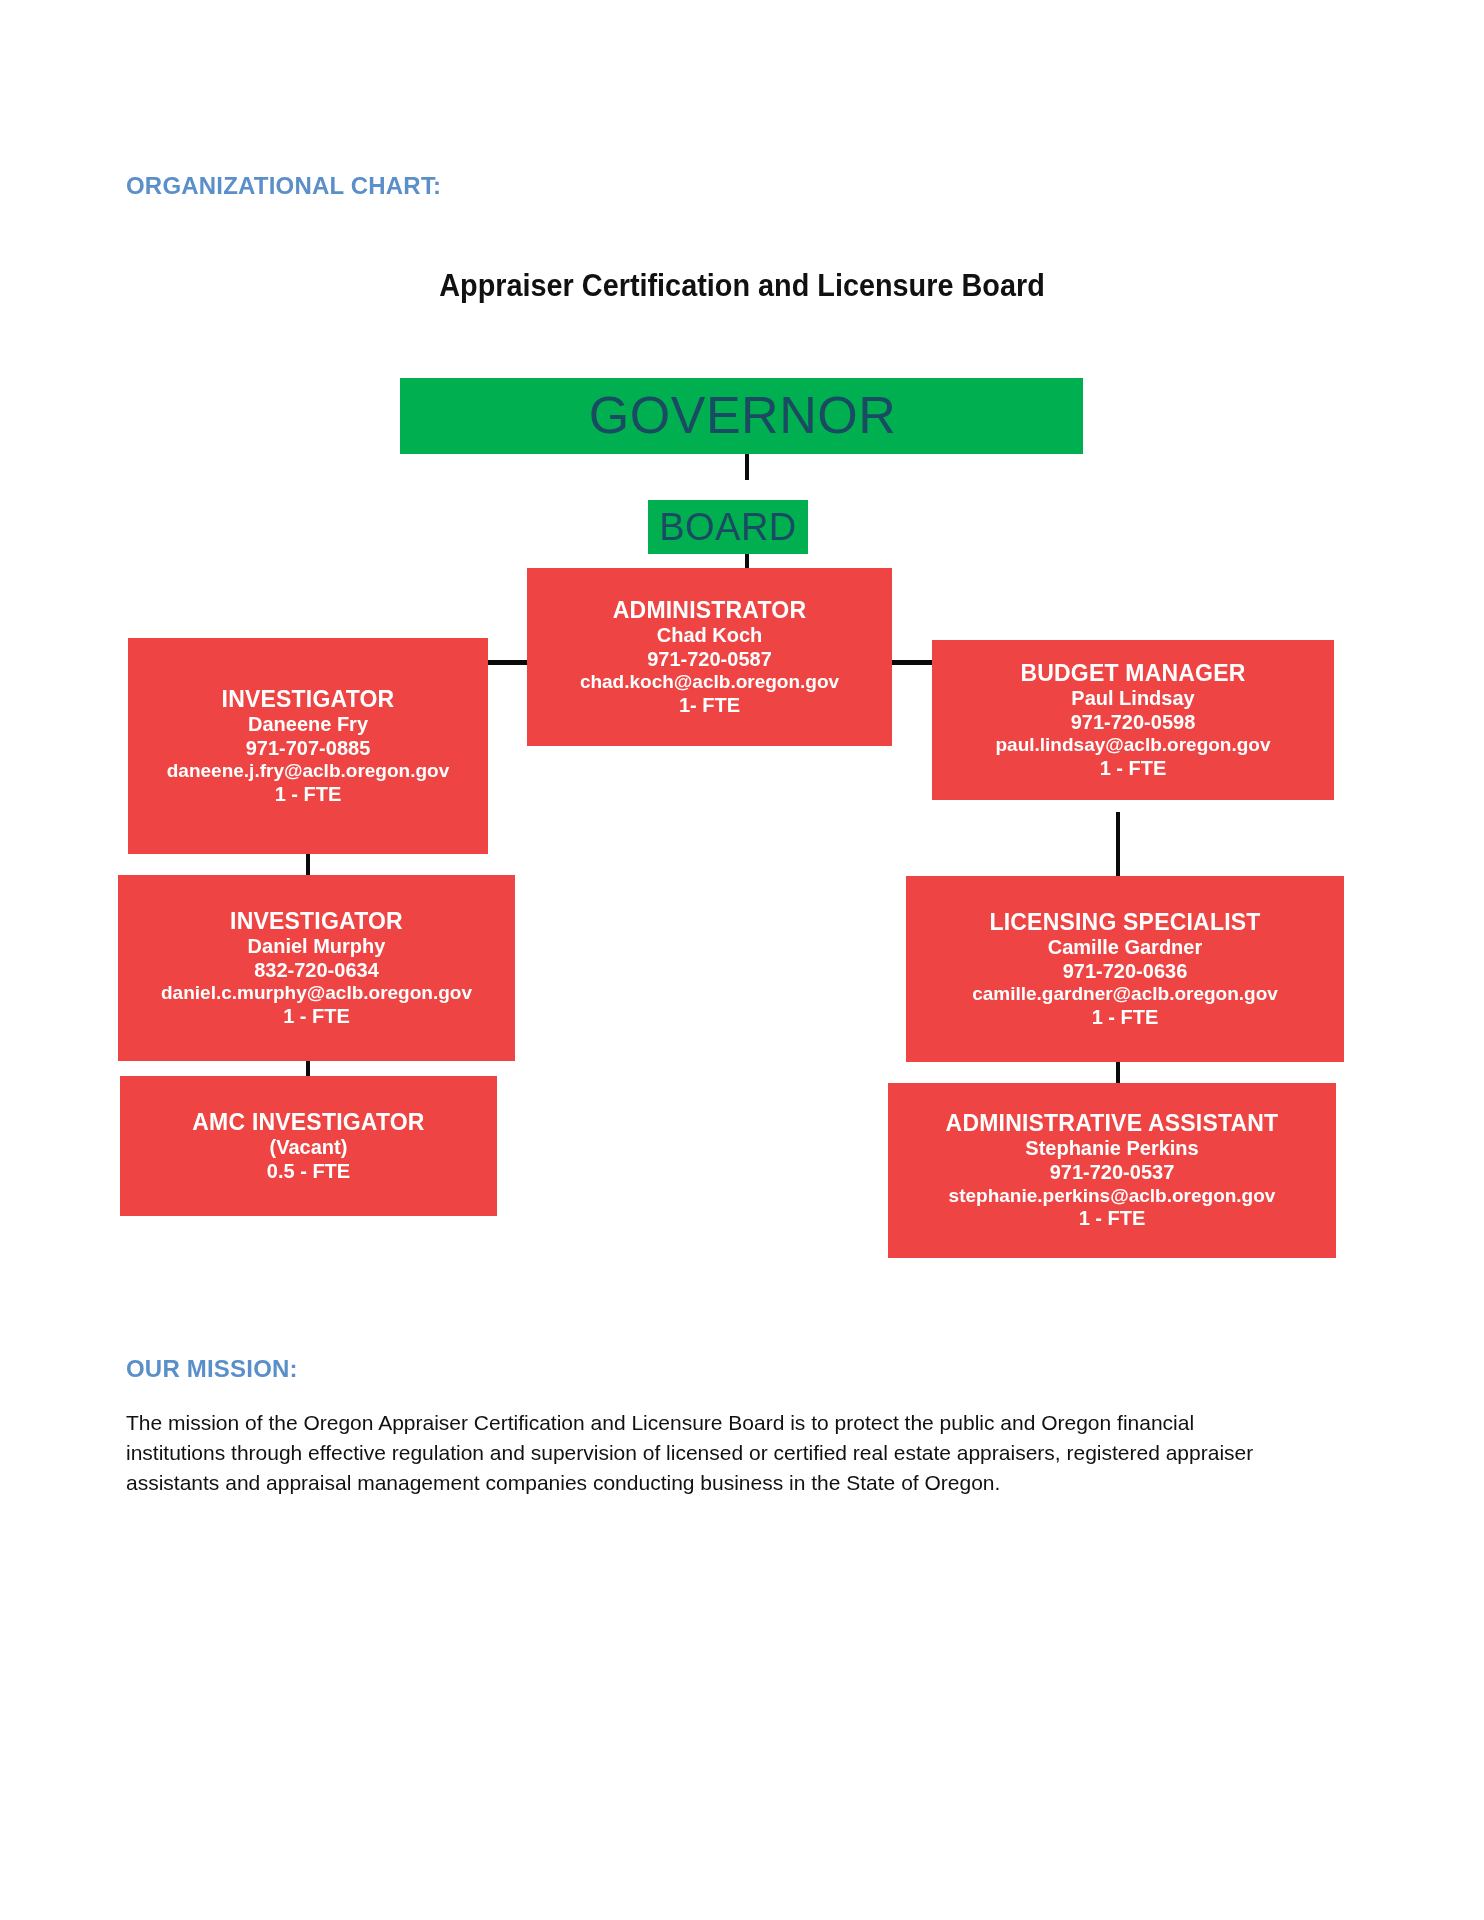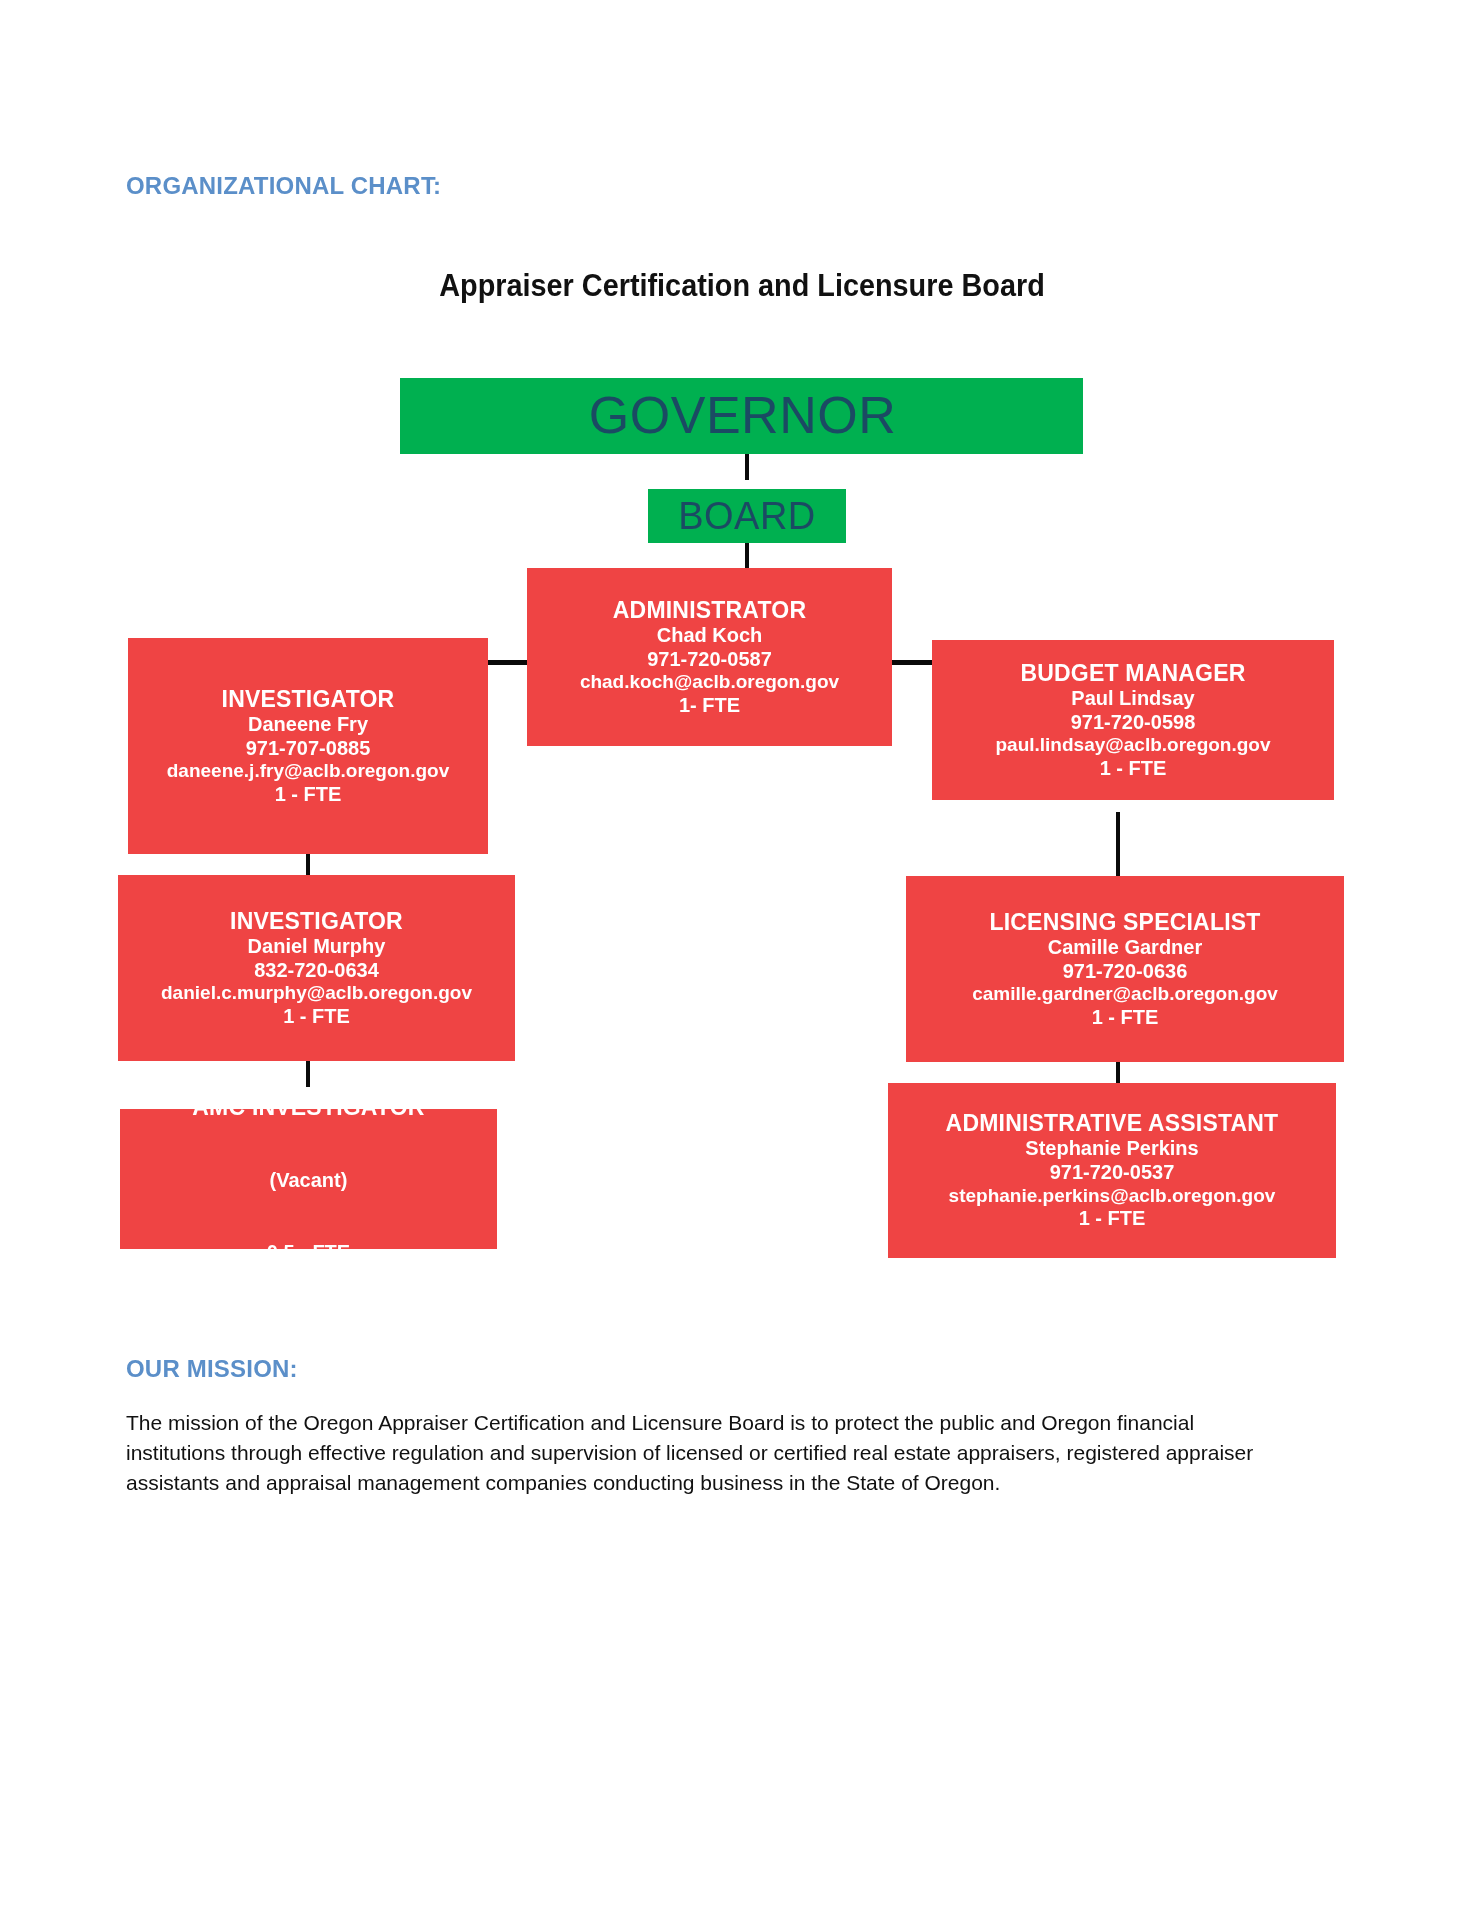--- a/index.html
+++ b/index.html
@@ -86,27 +86,27 @@
   }
   .node.green .role {
     font-weight: normal;
     letter-spacing: 0.5px;
   }
   #node-governor .role { font-size: 52px; }
   #node-board .role    { font-size: 38px; }
 
   
   #node-governor       { left: 400px;  top: 378px;  width: 683px; height: 76px; padding-left: 8px; }
-  #node-board          { left: 648px;  top: 489px;  width: 198px; height: 54px; }
+  #node-board          { left: 648px;  top: 500px;  width: 160px; height: 54px; }
   #node-administrator  { left: 527px;  top: 568px;  width: 365px; height: 178px; }
   #node-investigator-1 { left: 128px;  top: 638px;  width: 360px; height: 216px; }
   #node-budget-manager { left: 932px;  top: 640px;  width: 402px; height: 160px; }
   #node-investigator-2 { left: 118px;  top: 875px;  width: 397px; height: 186px; }
   #node-licensing      { left: 898px;  top: 876px;  width: 438px; height: 186px; margin-left: 8px; }
-  #node-amc            { left: 120px;  top: 1109px; width: 377px; height: 140px; gap: 48px; }
+  #node-amc            { left: 120px;  top: 1076px; width: 377px; height: 140px; }
   #node-admin-asst     { left: 888px;  top: 1083px; width: 448px; height: 175px; }
 
   
   .conn {
     position: absolute;
     background: #0a0a0a;
   }
   .conn.v { width: 4px; }
   .conn.h { height: 5px; }
 

